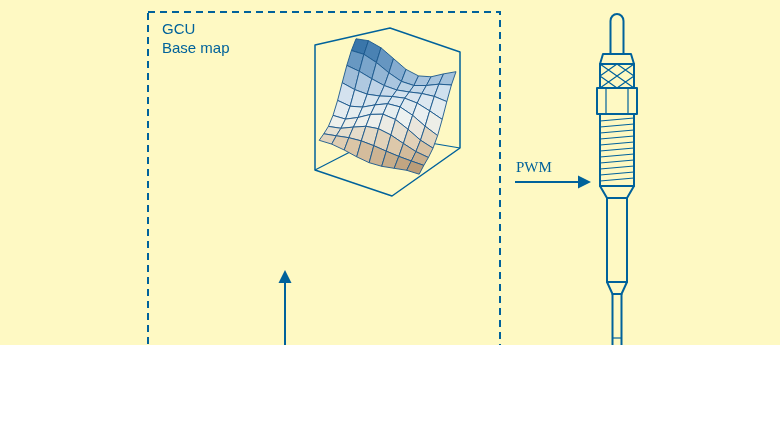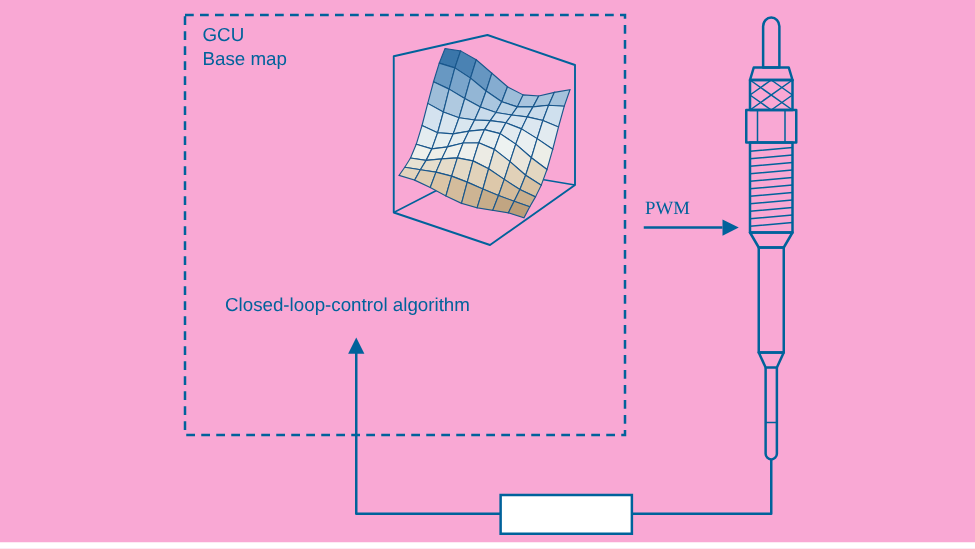--- a/index.html
+++ b/index.html
@@ -1,18 +1,18 @@
 <!DOCTYPE html>
 <html style="--accent: #00629b;"><head>
 <meta charset="utf-8">
 <style>
   :root{ --accent:#00629b; }
   html,body{ margin:0; padding:0; background:#ffffff; }
   .stage{
-    position:relative; width:780px; height:434px; background:#f9a8d4;
+    position:relative; width:780px; height:345px; background:#fef9c3;
     font-family:"Liberation Sans", sans-serif; overflow:hidden;
   }
   .stage svg{ position:absolute; left:0; top:0; }
   .label{
     position:absolute; color:var(--accent); font-size:15px; line-height:19px;
     white-space:nowrap;
   }
   
   .ln    { fill:none; stroke:var(--accent); stroke-width:2;   stroke-linejoin:round; }
   .lnThin{ fill:none; stroke:var(--accent); stroke-width:1.2; stroke-linejoin:round; }
@@ -139,17 +139,16 @@
       <path d="M612.5,294 V363 a4.5,4.5 0 0 0 9,0 V294"></path>
       <path class="lnThin" d="M612.5,338 H621.5"></path>
     </g>
   </svg>
 
   <div class="label" style="left:162px; top:19px;">
     <div>GCU</div>
     <div>Base map</div>
   </div>
 
-  <div class="label" style="left:180px; top:235px;">Closed-loop-control algorithm</div>
 
   <div class="label" style="left:516px; top:158px;font-family:Liberation Serif, serif;">PWM</div>
 
 </div>
 
 </body></html>

